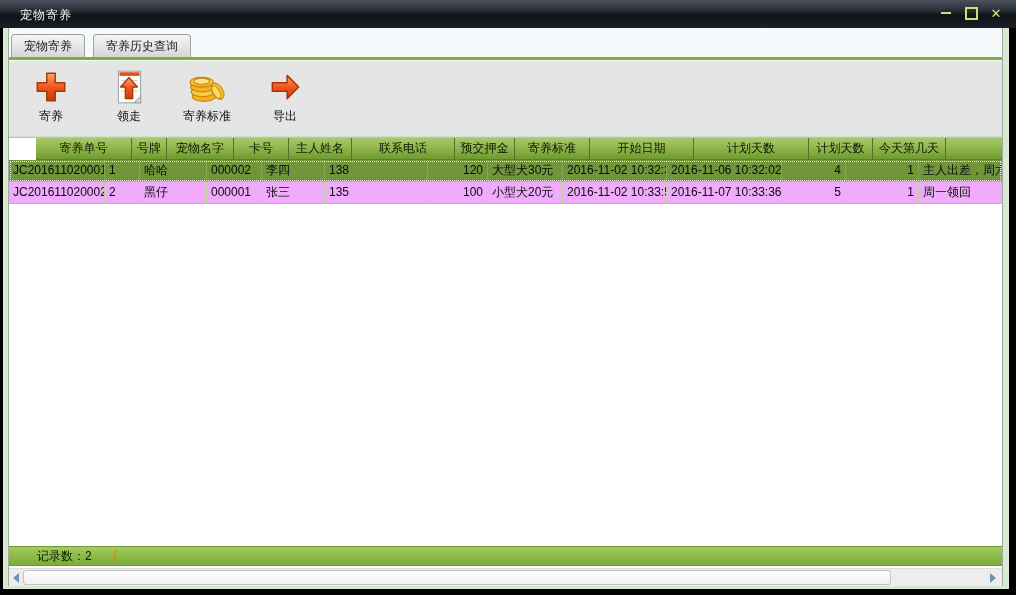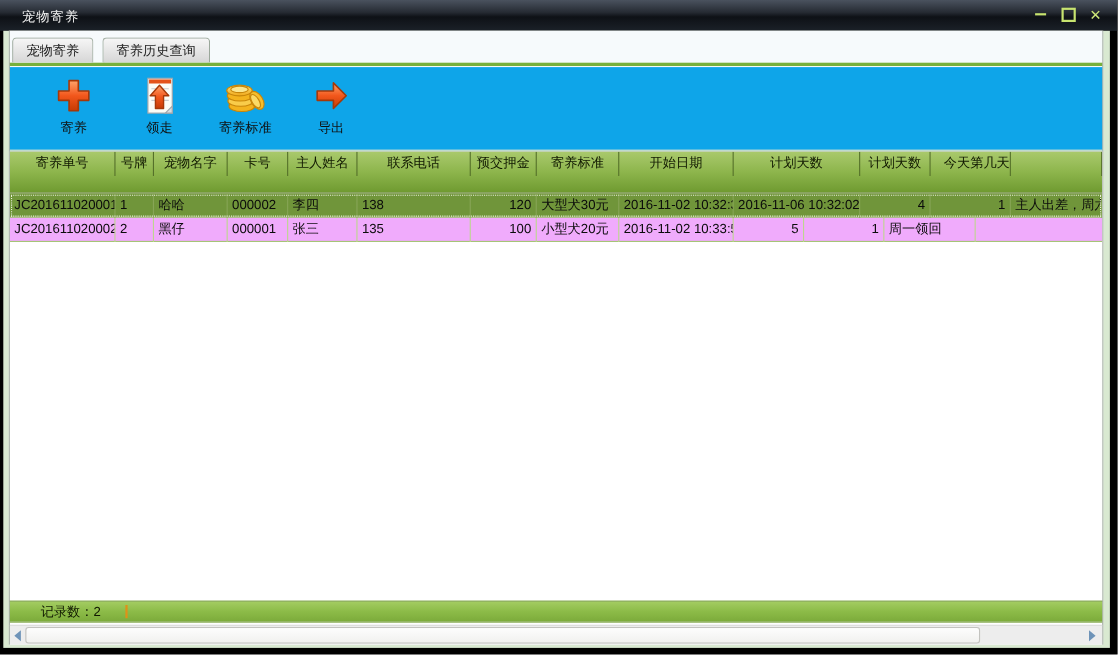--- a/index.html
+++ b/index.html
@@ -25,33 +25,33 @@
   
   .tabbar{position:absolute;left:0;top:0;width:100%;height:29px;background:#f6fafc;}
   .tab{position:absolute;bottom:0;border:1px solid #9aa79a;border-bottom:none;
     border-radius:4px 4px 0 0;padding:0 12px;line-height:22px;height:22px;
     background:linear-gradient(180deg,#f6f6f6,#d6d6d6);color:#222;cursor:default;white-space:nowrap;}
   .tab1{left:2px;z-index:2;}
   .tab2{left:84px;}
   .tab-underline{position:absolute;left:0;top:29px;width:100%;height:3px;background:#77b03c;}
 
   
-  .toolbar{position:absolute;left:0;top:32px;width:100%;height:77px;background:#0ea5e9;
+  .toolbar{position:absolute;left:0;top:32px;width:100%;height:77px;background:#e5e5e5;
     border-top:1px solid #f6fbf6;border-bottom:1px solid #cfe0cf;
-    display:flex;align-items:flex-start;box-sizing:border-box;padding:7px 0 0 26px;gap:14px;font-family:Liberation Serif, serif;}
+    display:flex;align-items:flex-start;box-sizing:border-box;padding:7px 0 0 10px;gap:14px;font-family:Liberation Serif, serif;}
   .tool-btn{width:64px;display:flex;flex-direction:column;align-items:center;cursor:default;}
   .tool-btn .ticon{width:38px;height:38px;display:block;}
   .tool-btn .tlabel{margin-top:2px;color:#111;white-space:nowrap;}
 
   
   .grid{position:absolute;left:0;top:109px;width:100%;height:409px;background:#fff;overflow:hidden;
     border-top:1px solid #b4c8a4;box-sizing:border-box;}
-  .grid-head{display:flex;height:38px;
+  .grid-head{display:flex;height:22px;
     background:linear-gradient(180deg,#a9c96c 0%,#8db54c 50%,#6f9a30 100%);
-    border-bottom:1px solid #5e7f2a;box-sizing:border-box;}
+    border-bottom:1px solid #5e7f2a;box-sizing:border-box;margin-left:27px;}
   .hcell{box-sizing:border-box;height:22px;line-height:21px;text-align:center;color:#101800;
     border-right:1px solid #55702a;overflow:hidden;white-space:nowrap;flex:none;}
   .grid-row{display:flex;height:22px;background:#f0abfc;border-bottom:1px solid #a6c477;box-sizing:border-box;}
   .grid-row.selected{background:#70953a;outline:1px dotted #e9f0da;outline-offset:-2px;}
   .cell{box-sizing:border-box;height:22px;line-height:21px;padding:0 4px;color:#0b0b0b;
     border-right:1px solid #bcd68e;overflow:hidden;white-space:nowrap;flex:none;}
   .grid-row.selected .cell{border-right-color:#87a556;}
   .grid-filler{height:365px;background:#fff;}
 
   
@@ -177,21 +177,21 @@
             <div class="hcell" style="width: 35px;">号牌</div>
             <div class="hcell" style="width: 67px;">宠物名字</div>
             <div class="hcell" style="width: 55px;">卡号</div>
             <div class="hcell" style="width: 63px;">主人姓名</div>
             <div class="hcell" style="width: 103px;">联系电话</div>
             <div class="hcell" style="width: 60px;">预交押金</div>
             <div class="hcell" style="width: 75px;">寄养标准</div>
             <div class="hcell" style="width: 104px;">开始日期</div>
             <div class="hcell" style="width: 115px;">计划天数</div>
             <div class="hcell" style="width: 64px;">计划天数</div>
-            <div class="hcell" style="width: 73px; text-align: right;">今天第几天</div>
+            <div class="hcell" style="width: 73px;">今天第几天</div>
             <div class="hcell" style="width: 83px;"></div>
           </div>
         <div id="grid-body">
             <div class="grid-row selected">
               <div class="cell" style="width: 96px; text-align: left;">JC201611020001</div>
               <div class="cell" style="width: 35px; text-align: left;">1</div>
               <div class="cell" style="width: 67px; text-align: left;">哈哈</div>
               <div class="cell" style="width: 55px; text-align: left;">000002</div>
               <div class="cell" style="width: 63px; text-align: left;">李四</div>
               <div class="cell" style="width: 103px; text-align: left;">138</div>
@@ -206,20 +206,21 @@
             <div class="grid-row">
               <div class="cell" style="width: 96px; text-align: left;">JC201611020002</div>
               <div class="cell" style="width: 35px; text-align: left;">2</div>
               <div class="cell" style="width: 67px; text-align: left;">黑仔</div>
               <div class="cell" style="width: 55px; text-align: left;">000001</div>
               <div class="cell" style="width: 63px; text-align: left;">张三</div>
               <div class="cell" style="width: 103px; text-align: left;">135</div>
               <div class="cell" style="width: 60px; text-align: right;">100</div>
               <div class="cell" style="width: 75px; text-align: left;">小型犬20元</div>
               <div class="cell" style="width: 104px; text-align: left;">2016-11-02 10:33:5</div>
+              <div class="cell" style="width: 115px; text-align: left;">2016-11-07 10:33:36</div>
               <div class="cell" style="width: 64px; text-align: right;">5</div>
               <div class="cell" style="width: 73px; text-align: right;">1</div>
               <div class="cell" style="width: 83px; text-align: left;">周一领回</div>
             </div>
           </div>
         <div class="grid-filler"></div>
       </div>
 
       <div class="statusbar">
         <span class="status-label">记录数：2</span>

